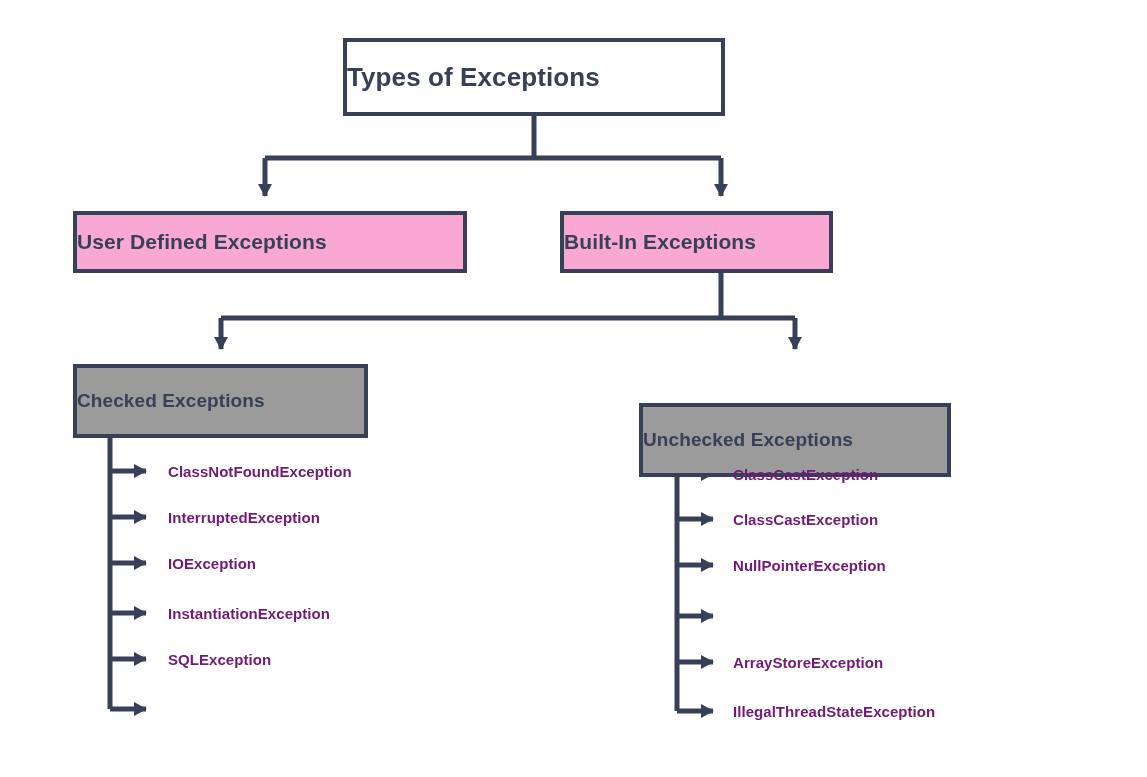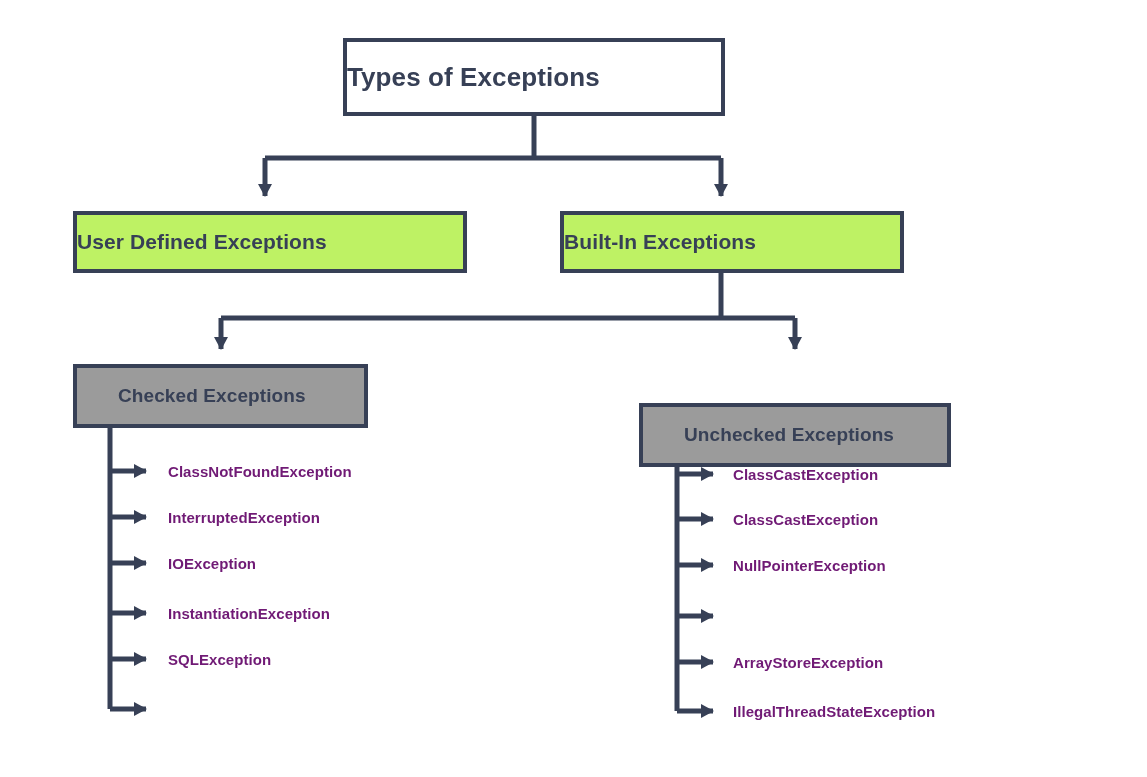--- a/index.html
+++ b/index.html
@@ -48,41 +48,40 @@
     left: 343px;
     top: 38px;
     width: 382px;
     height: 78px;
     background: #ffffff;
     font-size: 26px;
   }
 
   
   .node.level1 {
-    background: #bef264;
+    background: #f9a8d4;
     font-size: 21px;
     height: 62px;
   }
   .node.user-defined {
     left: 73px;
     top: 211px;
     width: 394px;
   }
   .node.built-in {
     left: 560px;
     top: 211px;
-    width: 344px;
+    width: 273px;
   }
 
   
   .node.level2 {
     background: #9b9b9b;
     font-size: 19px;
-    height: 64px;
-    padding-left: 41px;
+    height: 74px;
   }
   .node.checked {
     left: 73px;
     top: 364px;
     width: 295px;
   }
   .node.unchecked {
     left: 639px;
     top: 364px;
     width: 312px;

